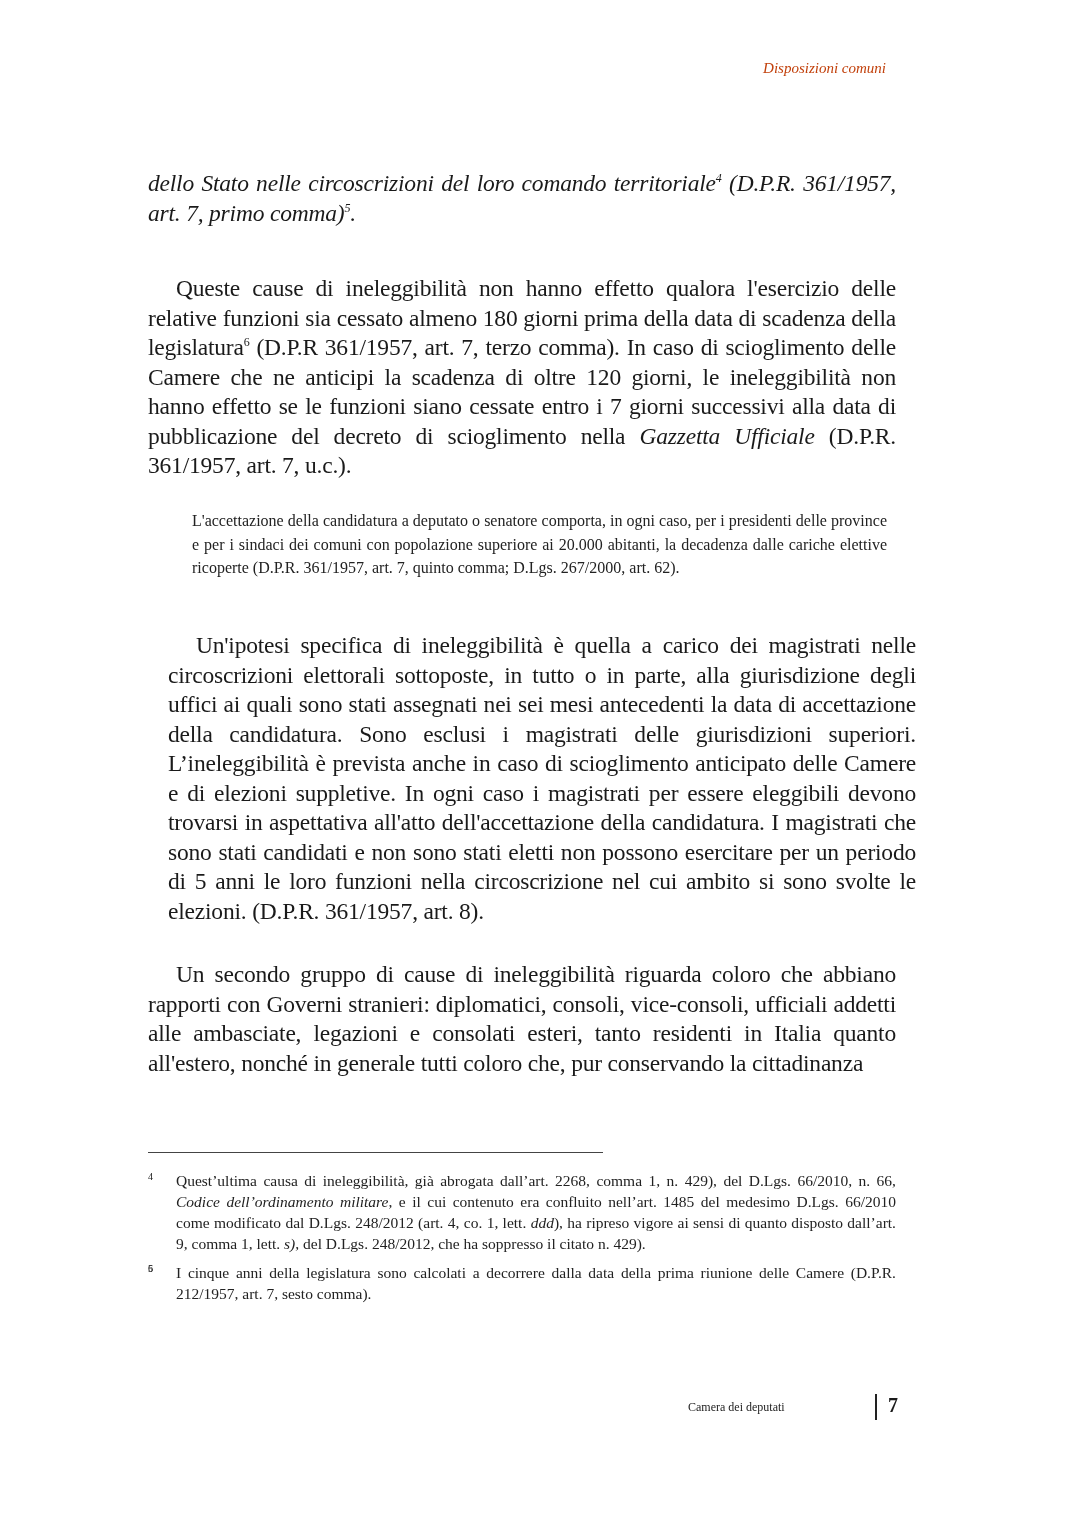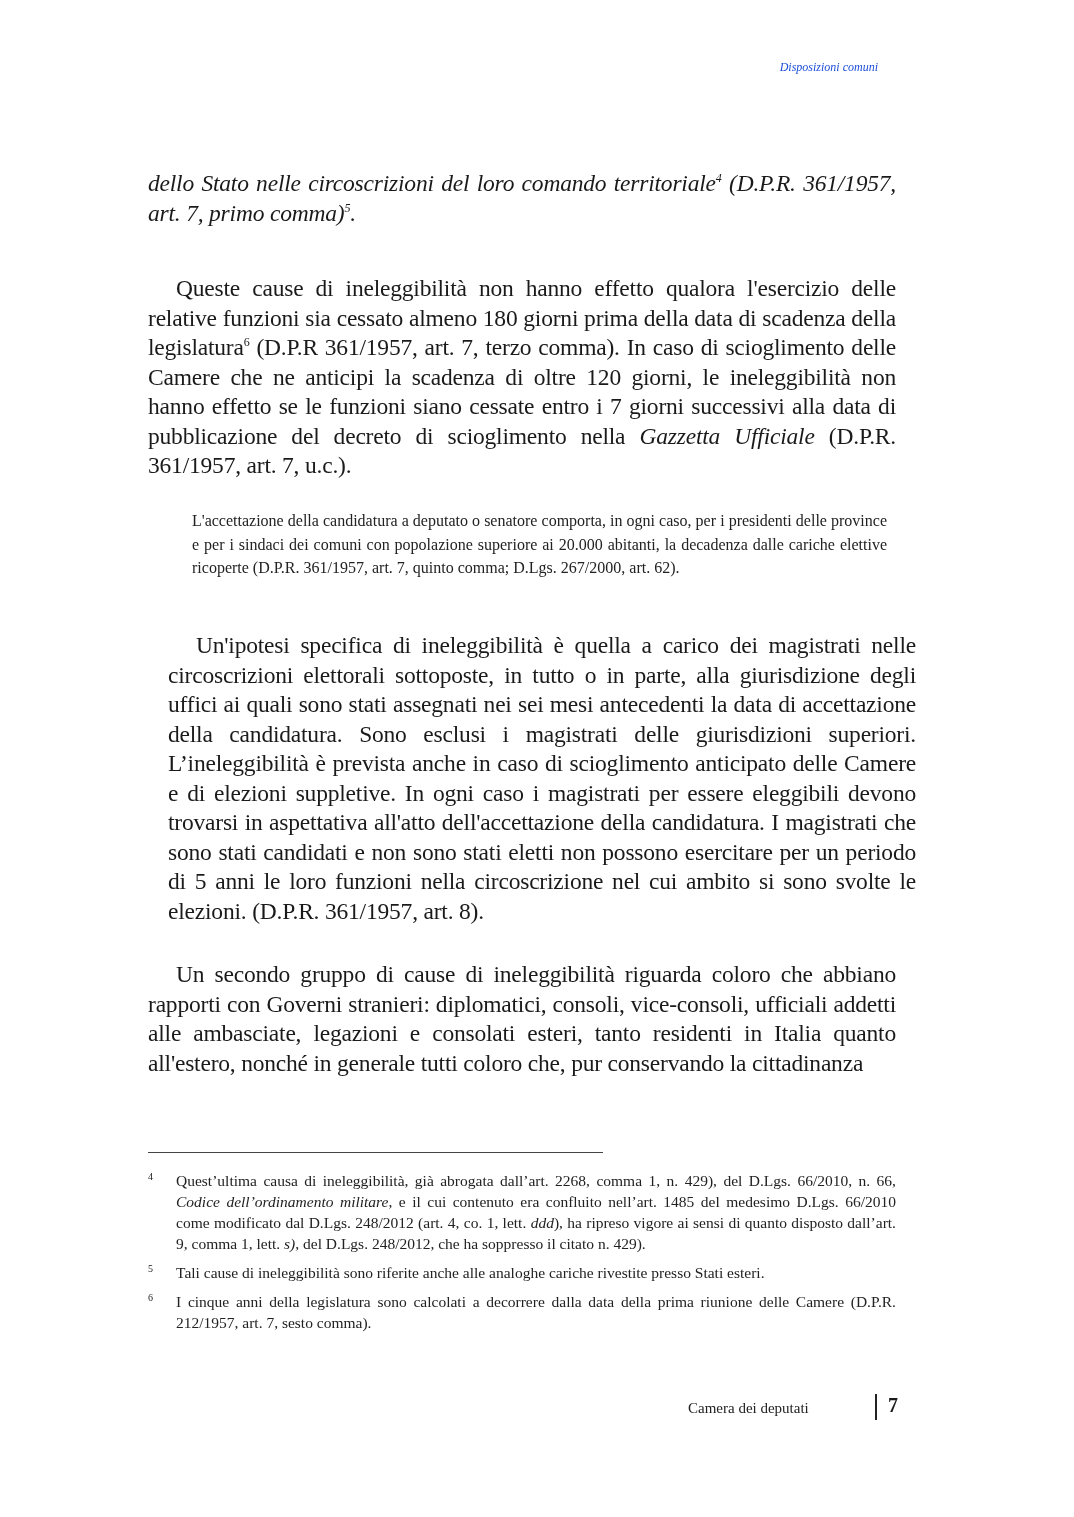--- a/index.html
+++ b/index.html
@@ -2,22 +2,22 @@
 <html><head>
 <meta charset="utf-8">
 <style>
   html, body { margin: 0; padding: 0; background: #ffffff; }
   body {
     width: 1074px; height: 1517px; position: relative; overflow: hidden;
     font-family: "Liberation Serif", "DejaVu Serif", serif;
     color: #1a1a1a;
   }
   .running-head {
-    position: absolute; top: 60px; right: 196px;
-    font-style: italic; font-size: 12px; color: #1d4ed8;
+    position: absolute; top: 60px; right: 188px;
+    font-style: italic; font-size: 15px; color: #c2410c;
   }
   .body-text {
     position: absolute; left: 148px; width: 748px;
     font-size: 23.5px; line-height: 29.5px; text-align: justify;
     letter-spacing: -0.2px;
   }
   .body-text p { margin: 0; }
   .indent { text-indent: 28px; }
   sup { font-size: 12px; vertical-align: 9px; line-height: 0; }
   .block1 { top: 169px; font-style: italic; }
@@ -34,21 +34,21 @@
   }
   .footnotes {
     position: absolute; left: 148px; width: 748px;
     font-size: 15.5px; line-height: 21px; color: #222;
   }
   .fn { position: relative; padding-left: 28px; margin: 0 0 8px 0; text-align: justify; }
   .fn-num { position: absolute; left: 0; top: 0; font-size: 10px; line-height: 14px; }
   .page-footer {
     position: absolute; top: 1400px; left: 688px; width: 220px; height: 30px;
   }
-  .footer-label { position: absolute; left: 0; top: 0; font-size: 15px; color: #222; }
+  .footer-label { position: absolute; left: 0; top: 0; font-size: 12px; color: #222; }
   .footer-sep {
     position: absolute; left: 187px; top: -6px; width: 2px; height: 26px; background: #222;
   }
   .footer-page { position: absolute; left: 200px; top: -6px; font-size: 20px; font-weight: bold; }
 </style>
 </head>
 <body>
 
 <div class="running-head">Disposizioni comuni</div>
 
@@ -76,21 +76,20 @@
 
 <div class="fn-rule"></div>
 
 <div class="footnotes" style="top:1170px;">
   <div class="fn">
     <span class="fn-num">4</span>
     <span>Quest’ultima causa di ineleggibilità, già abrogata dall’art. 2268, comma 1, n. 429), del D.Lgs. 66/2010, n. 66, </span><em>Codice dell’ordinamento militare</em><span>, e il cui contenuto era confluito nell’art. 1485 del medesimo D.Lgs. 66/2010 come modificato dal D.Lgs. 248/2012 (art. 4, co. 1, lett. </span><em>ddd</em><span>), ha ripreso vigore ai sensi di quanto disposto dall’art. 9, comma 1, lett. </span><em>s)</em><span>, del D.Lgs. 248/2012, che ha soppresso il citato n. 429).</span>
   </div>
   <div class="fn">
     <span class="fn-num">5</span>
-    <span>Tali cause di ineleggibilità sono riferite anche alle analoghe cariche rivestite presso Stati esteri.</span>
   </div>
   <div class="fn">
     <span class="fn-num">6</span>
     <span>I cinque anni della legislatura sono calcolati a decorrere dalla data della prima riunione delle Camere (D.P.R. 212/1957, art. 7, sesto comma).</span>
   </div>
 </div>
 
 <div class="page-footer">
   <span class="footer-label">Camera dei deputati</span>
   <span class="footer-sep"></span>

